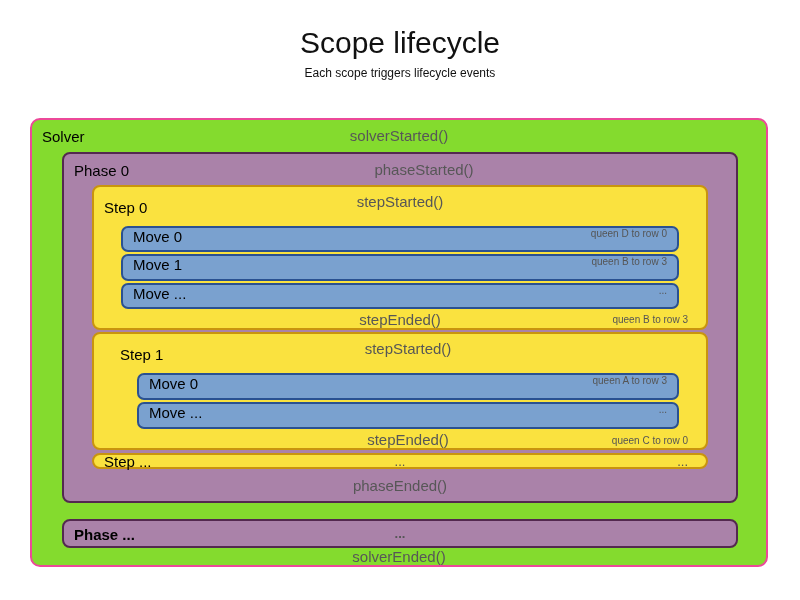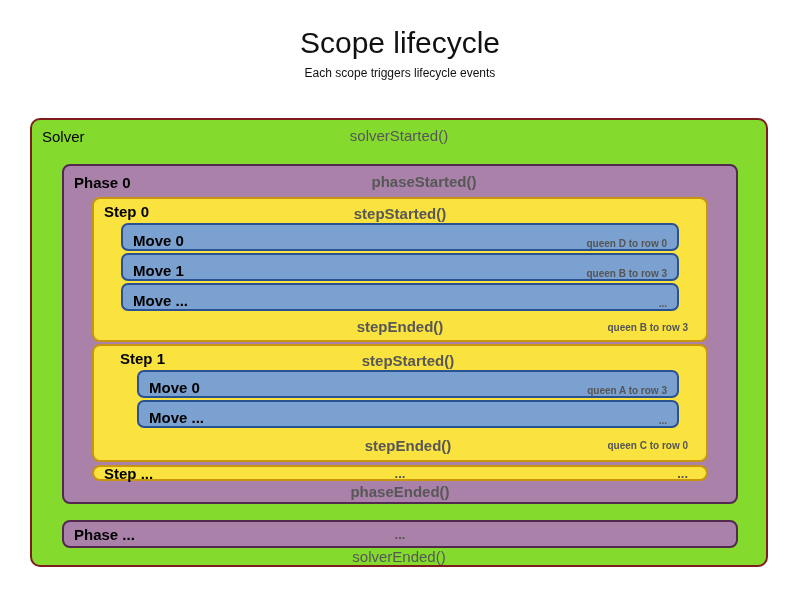--- a/index.html
+++ b/index.html
@@ -14,44 +14,44 @@
 
   
   .titlewrap { position: absolute; top: 26px; left: 0; width: 100%; text-align: center; }
   .title { font-size: 30px; font-weight: 400; color: #111; line-height: 1.1; }
   .subtitle { font-size: 12px; color: #111; margin-top: 7px; }
 
   
   .box { box-sizing: border-box; display: flex; flex-direction: column; }
   .solver-box {
     position: absolute; left: 30px; top: 118px; width: 738px; height: 449px;
-    background: #84db2e; border: 2px solid #7f1d1d; border-radius: 10px;
+    background: #84db2e; border: 2px solid #ec4899; border-radius: 10px;
   }
   .phase-box {
     background: #aa82a9; border: 2px solid #53294f; border-radius: 8px;
   }
-  .phase0-box { height: 357px; margin: 12px 28px 0 30px; font-weight: bold; }
+  .phase0-box { height: 357px; margin: 0 28px 0 30px; }
   .phase-more-box { height: 29px; margin: 16px 28px 0 30px; flex-direction: row; position: relative; align-items: center; font-weight: bold; }
   .step-box {
     background: #fae23f; border: 2px solid #c9940e; border-radius: 8px;
   }
   .step0-box { height: 145px; margin: 0 28px; }
   .step1-box { height: 118px; margin: 2px 28px 0; padding-left: 16px; }
   .step-more-box { height: 16px; margin: 3px 28px 0; position: relative; flex-direction: row; align-items: center; }
   .move-box {
     box-sizing: border-box; height: 28px; margin: 0 27px 2px;
     background: #7aa1cf; border: 2px solid #2a5191; border-radius: 7px;
-    display: flex; align-items: flex-end; justify-content: space-between;
+    display: flex; align-items: flex-start; justify-content: space-between;
   }
 
   
   .scope-header { position: relative; flex: 0 0 auto; }
   .solver-header { height: 32px; }
   .phase-header  { height: 31px; }
-  .step-header   { height: 24px; }
+  .step-header   { height: 39px; }
   .scope-label {
     position: absolute; left: 10px; top: 50%; transform: translateY(-50%);
     font-size: 15px; color: #000;
   }
   .event { font-size: 15px; color: #575757; }
   .scope-header .event { display: block; text-align: center; }
   .solver-header .event { line-height: 32px; }
   .phase-header .event  { line-height: 31px; padding-left: 48px; }
   .step-header .event   { line-height: 29px; }
 

